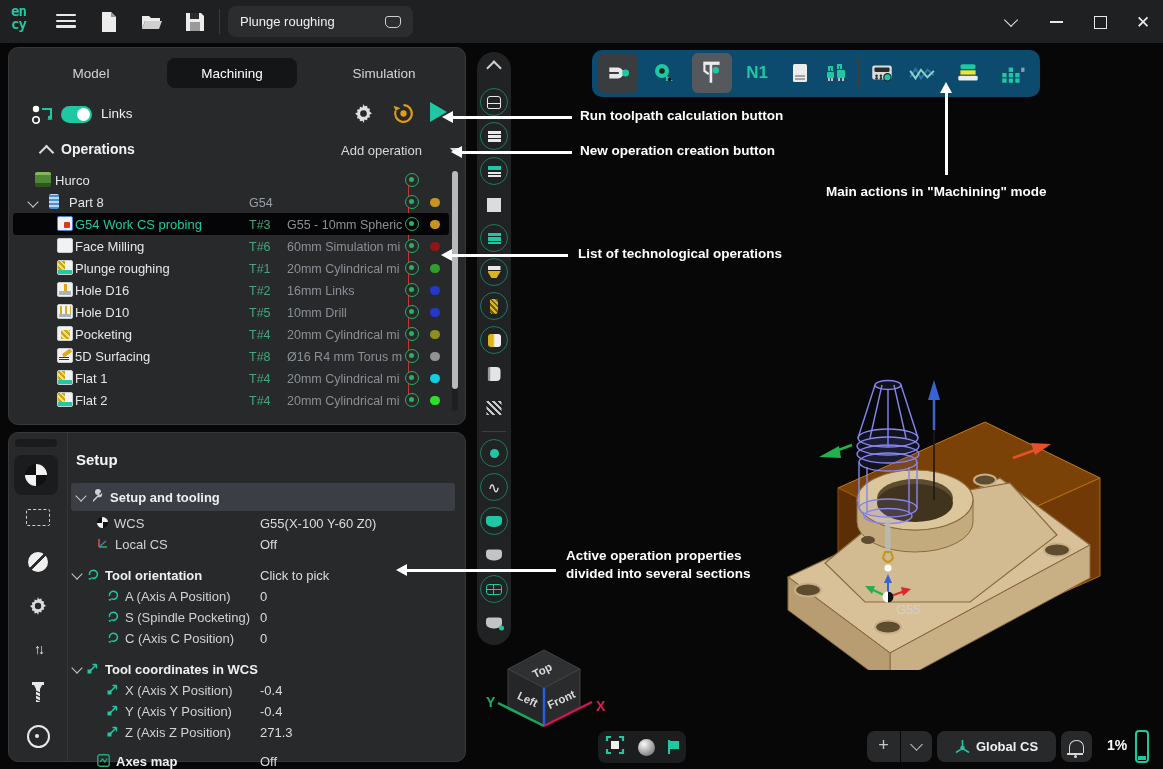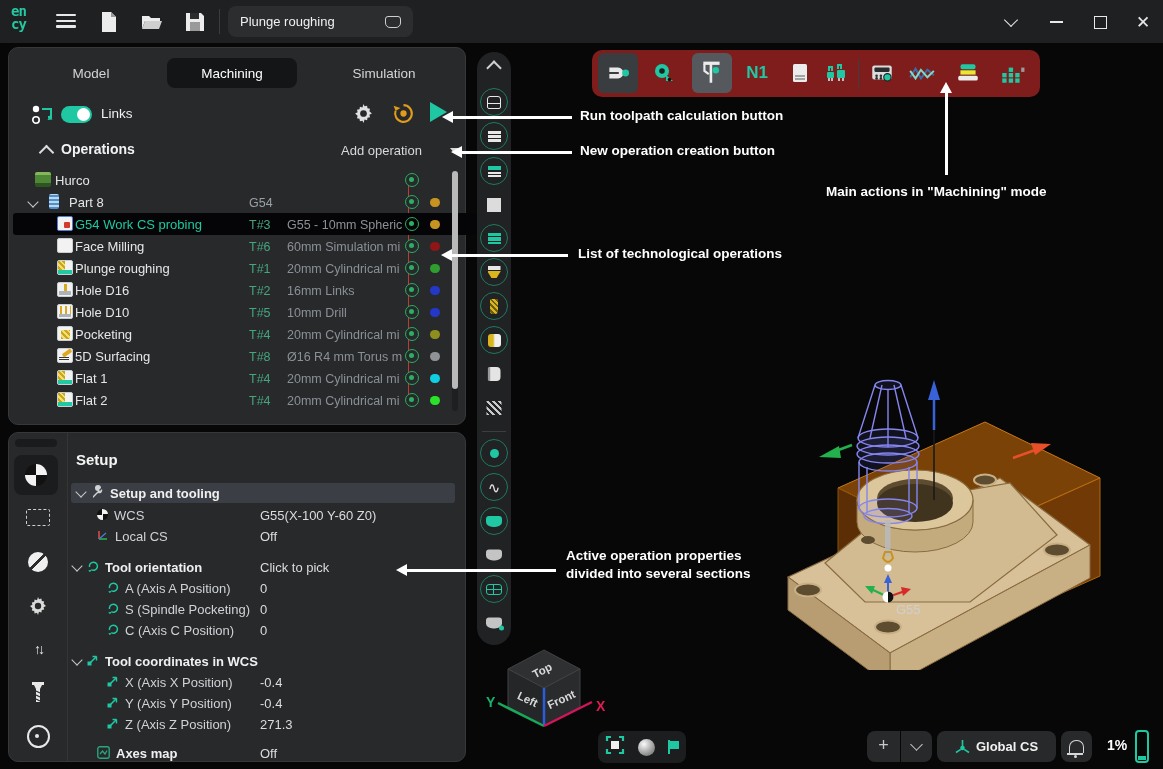--- a/index.html
+++ b/index.html
@@ -95,21 +95,21 @@
   .dashedrect{width:22px;height:15px;border:1.6px dashed #cfcfcf;border-radius:2px;}
   .compass{width:20px;height:20px;border-radius:50%;background:linear-gradient(135deg,#f0f0f0 0 45%,#2a2c2e 45% 55%,#f0f0f0 55%);}
   .sortar{font-size:14px;color:#e6e6e6;letter-spacing:-3px;font-weight:bold;}
   .dial{width:19px;height:19px;border:2px solid #e8e8e8;border-radius:50%;position:relative;}
   .dial::after{content:"";position:absolute;left:6.5px;top:6.5px;width:4px;height:4px;background:#e8e8e8;border-radius:50%;}
   .setup-title{position:absolute;left:67px;top:18px;font-size:15px;font-weight:bold;color:#f5f5f5;}
   #setup-rows{position:absolute;left:58px;top:44px;right:0;bottom:4px;}
   .s-row{position:relative;height:21px;display:flex;align-items:center;gap:6px;font-size:13px;color:#d0d3d6;}
   .s-row .lbl{white-space:nowrap;}
   .s-row .val{position:absolute;left:193px;color:#dcdcdc;}
-  .s-sec{background:#3b3e45;border-radius:3px;margin:6px 10px 2px 4px;padding-left:6px;height:20px;}
+  .s-sec{background:#3b3e45;border-radius:3px;margin:6px 10px 2px 4px;padding-left:6px;height:28px;}
   .s-sec .lbl,.s-grp .lbl,.s-bold .lbl{font-weight:bold;color:#f0f0f0;}
   .s-grp{margin-top:10px;padding-left:6px;}
   .s-item{padding-left:30px;}
   .s-sub{padding-left:40px;}
   .s-bold{margin-top:8px;padding-left:30px;}
   .chev-dn-s{width:7px;height:7px;border-right:1.6px solid #c8c8c8;border-bottom:1.6px solid #c8c8c8;
              transform:rotate(45deg);margin-top:-3px;flex:none;}
   
   #side-toolbar{position:absolute;left:477px;top:52px;width:34px;height:593px;background:#202223;
                 border-radius:17px;}
@@ -132,21 +132,21 @@
   .g-point{width:9px;height:9px;background:#1fc8a2;border-radius:50%;}
   .g-curve{font-size:15px;color:#e0e0e0;line-height:1;}
   .g-surf{width:16px;height:11px;border-radius:3px 3px 7px 7px/3px 3px 5px 5px;}
   .g-surf.t{background:#1fc8a2;}
   .g-surf.g{background:#c4c4c4;position:relative;}
   .g-surf.g.d::after{content:"";position:absolute;right:-2px;bottom:-2px;width:5px;height:5px;background:#1fc8a2;border-radius:50%;}
   .g-mesh{width:16px;height:11px;border:1.5px solid #1fc8a2;border-radius:3px;box-sizing:border-box;
           background:linear-gradient(90deg,transparent 0 6px,#1fc8a2 6px 7px,transparent 7px),
                      linear-gradient(180deg,transparent 0 4px,#1fc8a2 4px 5px,transparent 5px);}
   
-  #top-toolbar{position:absolute;left:592px;top:50px;width:448px;height:47px;background:#7f1d1d;border-radius:10px;}
+  #top-toolbar{position:absolute;left:592px;top:50px;width:448px;height:47px;background:#0c4a6e;border-radius:10px;}
   .tt-item{position:absolute;top:23px;transform:translate(-50%,-50%);width:40px;height:40px;display:flex;
            align-items:center;justify-content:center;border-radius:6px;}
   .tt-item.bgA{background:#3a3d40;}
   .tt-item.bgB{background:#55595e;}
   .tt-div{position:absolute;top:8px;width:1px;height:31px;background:#3c3e40;}
   .n1{font-size:17px;font-weight:bold;color:#1fc8a2;}
   
   .ann{position:absolute;font-size:13.5px;font-weight:bold;color:#fff;white-space:nowrap;}
   .arrowL{position:absolute;background:#fff;height:2.5px;}
   .arrowL::before{content:"";position:absolute;left:-10px;top:-4.8px;border:6px solid transparent;
@@ -280,21 +280,21 @@
         <div class="op-row" style="top: 143px;">
           <i class="exp"></i>
           <span class="oi oi-part" style="left: 36px;"></span>
           <span class="nm" style="left: 56px;">Part 8</span>
           <span class="tl g54">G54</span>
           <span class="radio">
             <i></i>
           </span>
           <span class="dot" style="background: rgb(199, 148, 34);"></span>
         </div>
-        <div class="op-row sel" style="top: 165px; padding-left: 48px;">
+        <div class="op-row sel" style="top: 165px;">
           <span class="oi box oi-probe" style="left: 44px;"></span>
           <span class="nm" style="left: 62px;">G54 Work CS probing</span>
           <span class="tl">T#3</span>
           <span class="dsc">G55 - 10mm Spheric</span>
           <span class="radio">
             <i></i>
           </span>
           <span class="dot" style="background: rgb(199, 148, 34);"></span>
         </div>
         <div class="op-row" style="top: 187px;">

